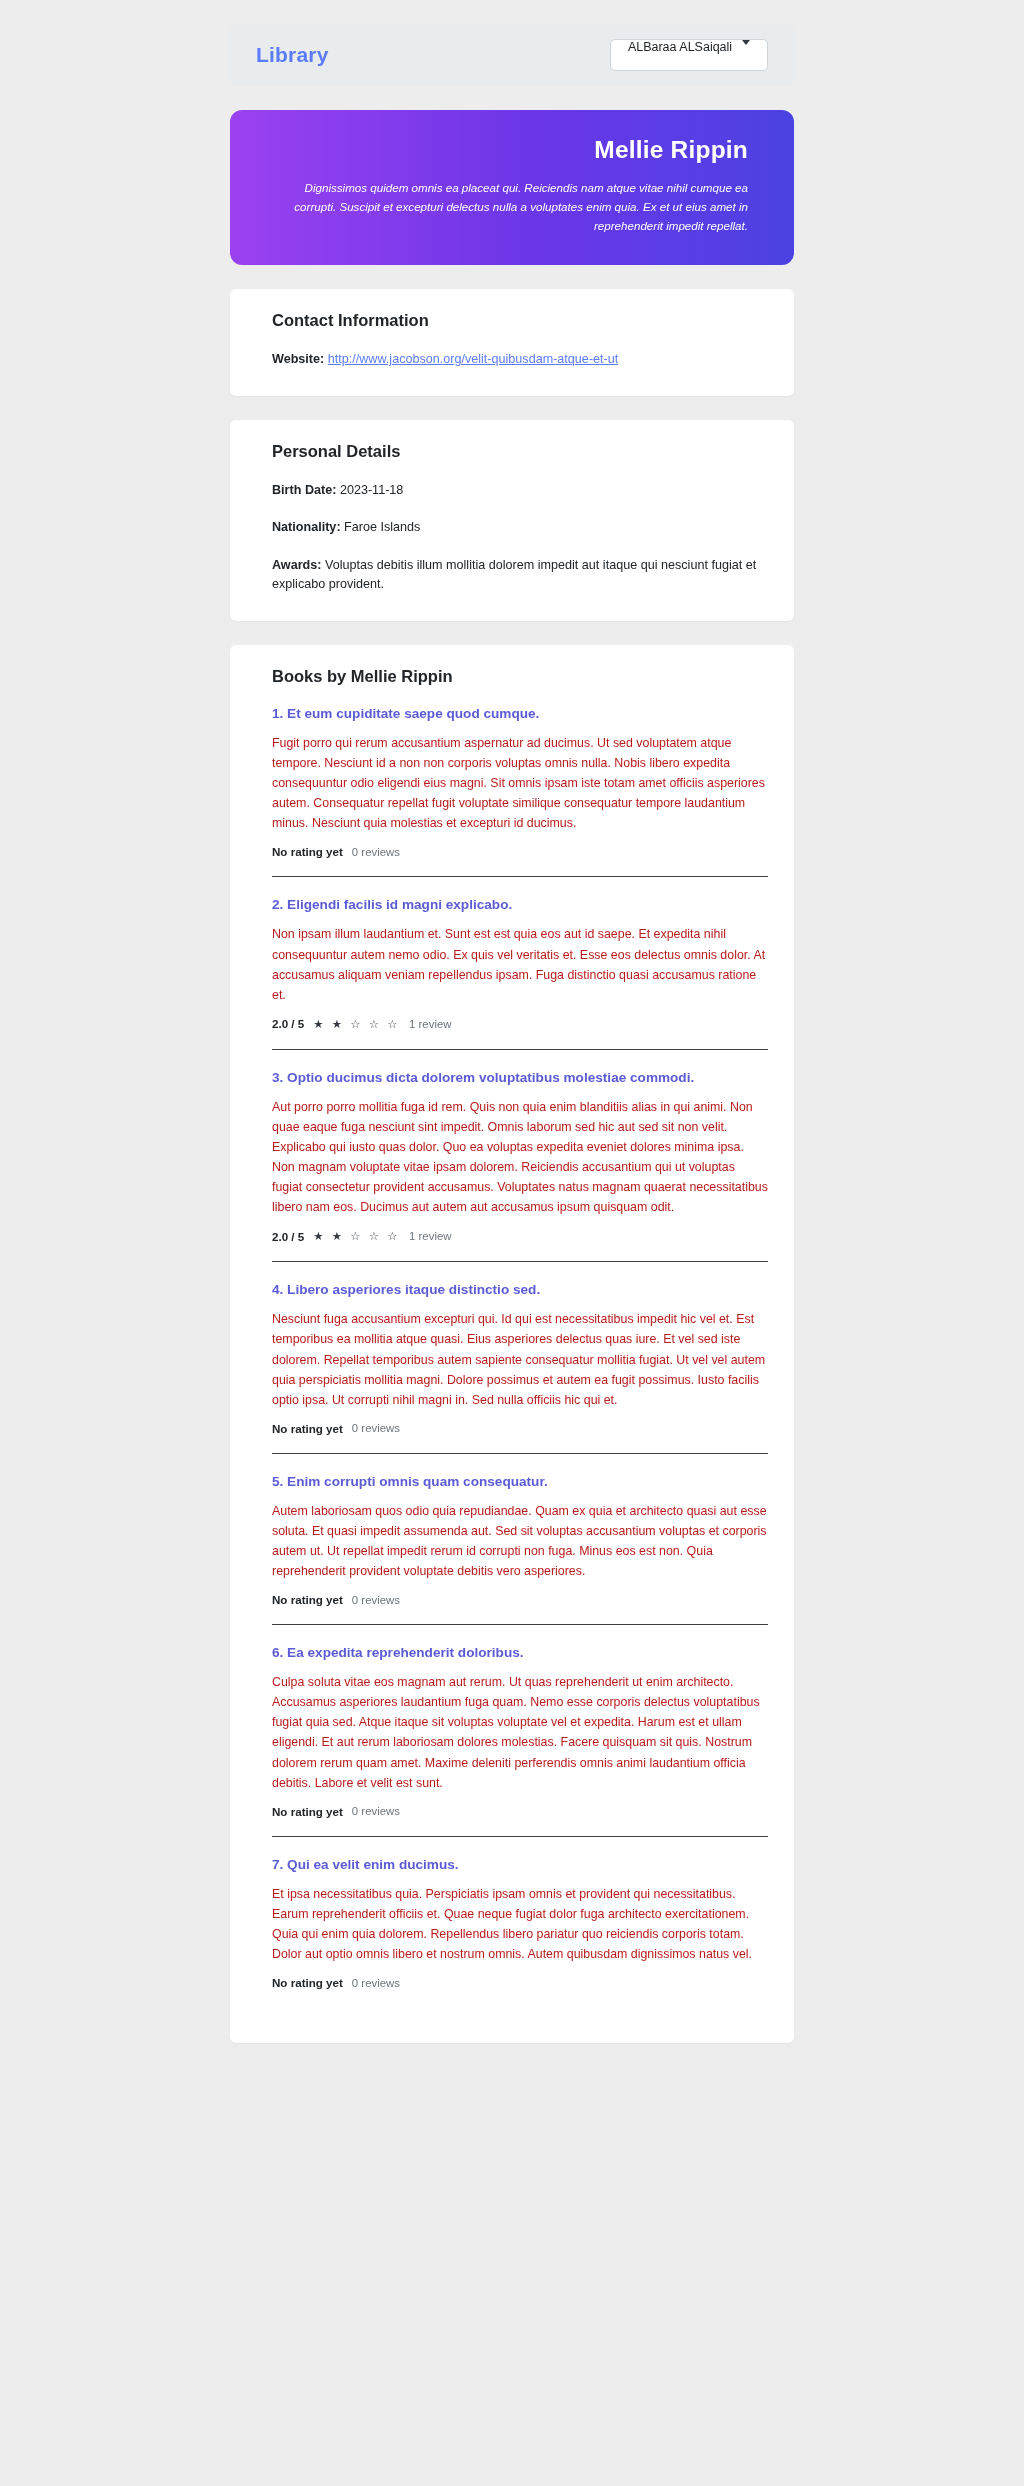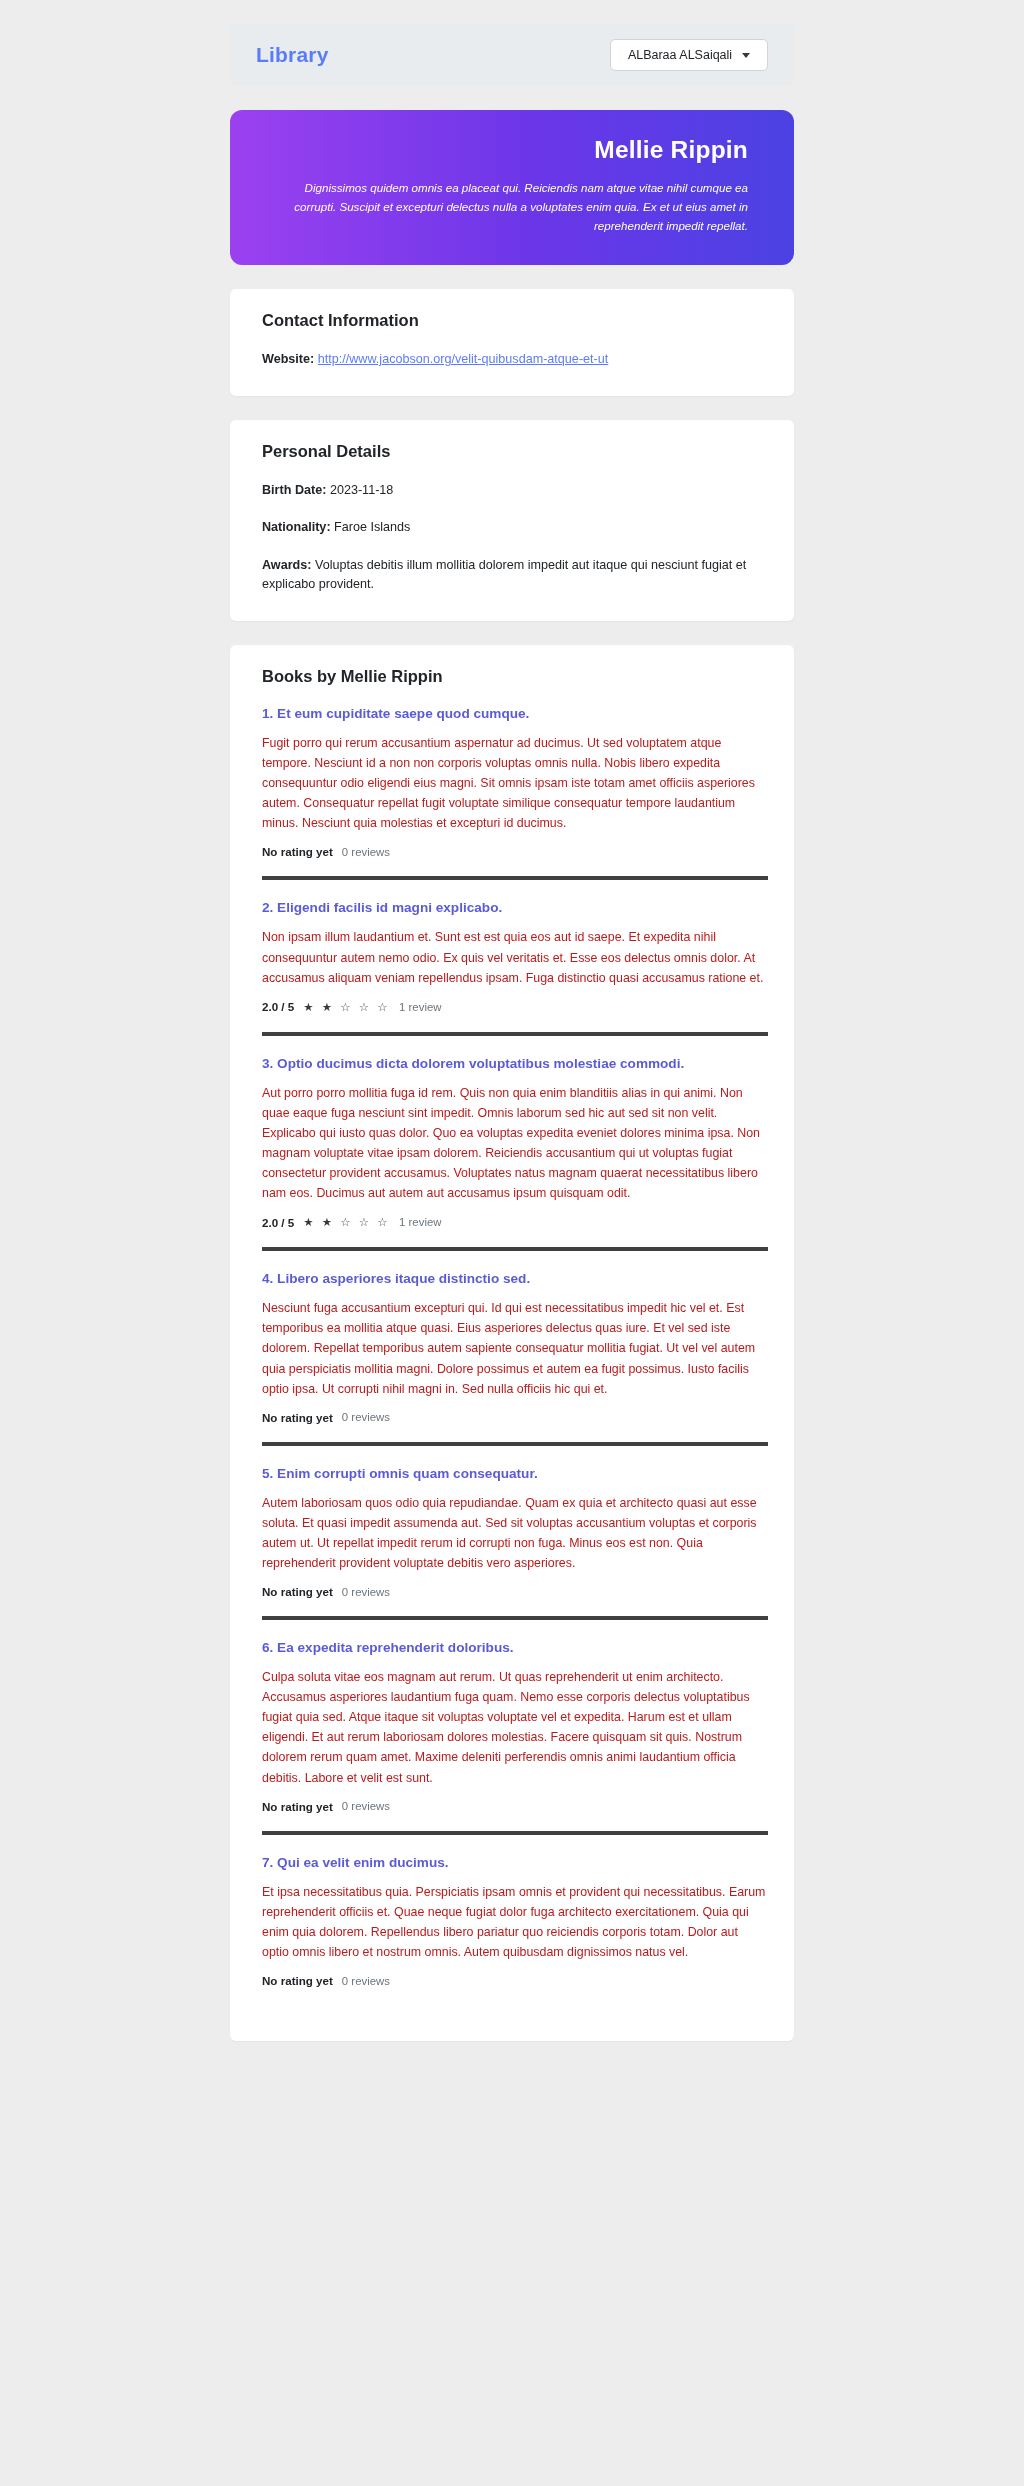--- a/index.html
+++ b/index.html
@@ -39,21 +39,20 @@
     font-weight: bold;
     letter-spacing: .2px;
   }
   .user-dropdown {
     background: #ffffff;
     border: 1px solid #ced4da;
     border-radius: 5px;
     height: 32px;
     min-width: 158px;
     display: flex;
-    align-items: center;
     justify-content: center;
     gap: 10px;
     font-size: 12.5px;
     color: #212529;
     padding: 0 14px;
     cursor: pointer;
   }
   .caret {
     width: 0; height: 0;
     border-left: 4.5px solid transparent;
@@ -83,21 +82,21 @@
     line-height: 1.65;
     margin: 0 auto;
     max-width: 560px;
   }
 
   
   .card {
     background: #ffffff;
     border-radius: 6px;
     margin-top: 24px;
-    padding: 22px 26px 26px 32px;
+    padding: 22px 26px 26px 42px;
     box-shadow: 0 1px 2px rgba(0,0,0,.04);
   }
   .card-title {
     font-size: 16.5px;
     font-weight: bold;
     margin: 0 0 20px 0;
     color: #212529;
   }
   .field {
     font-size: 12.6px;
@@ -111,21 +110,21 @@
     color: #5b7cfa;
     text-decoration: underline;
     word-break: break-all;
   }
 
   
   .book {
     padding-bottom: 18px;
   }
   .book + .book {
-    border-top: 4px solid #404040;
+    border-top: 1px solid #404040;
     padding-top: 20px;
   }
   .book-title {
     font-size: 13.6px;
     font-weight: bold;
     color: #5b5bd6;
     margin: 0 0 12px 0;
     cursor: pointer;
   }
   .book-desc {

